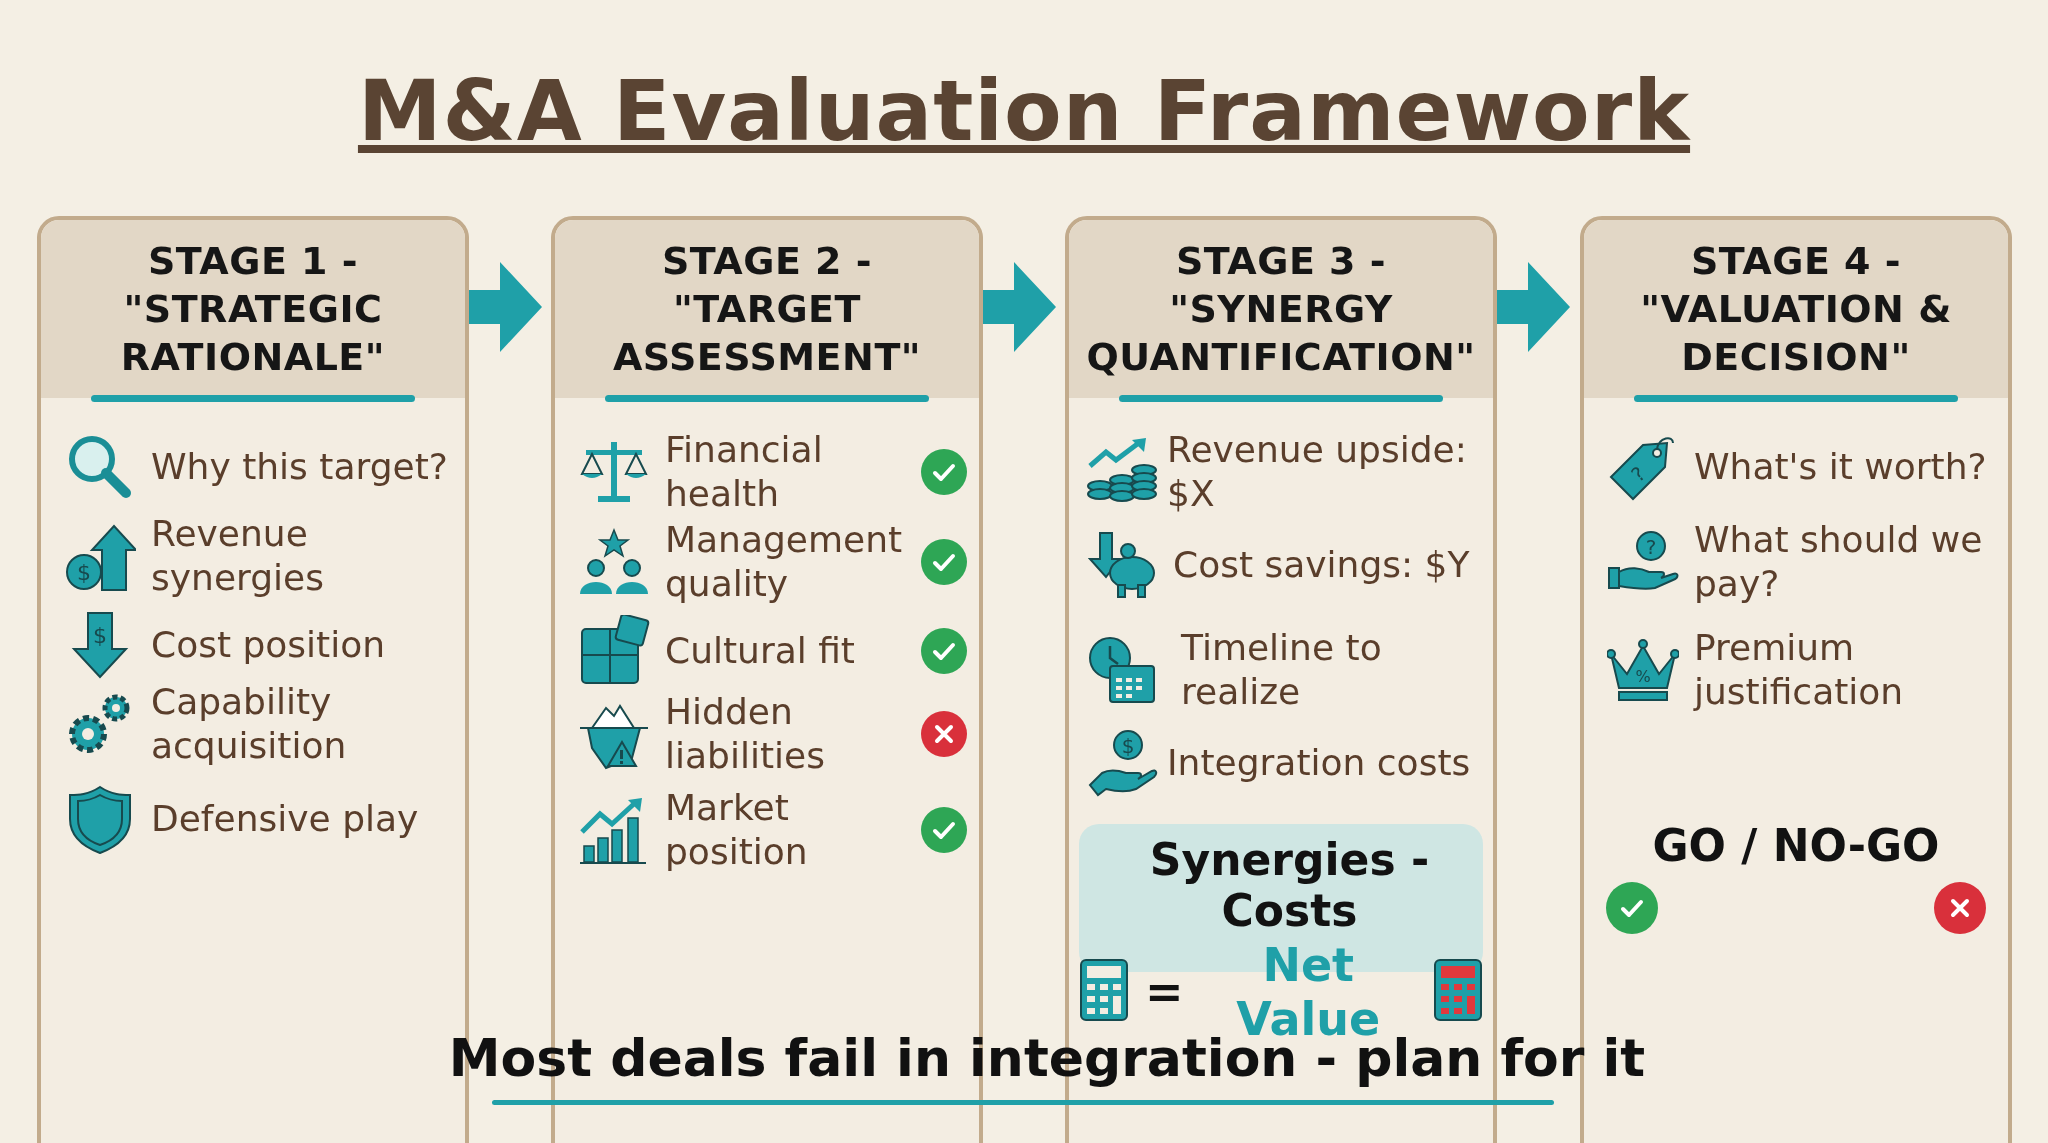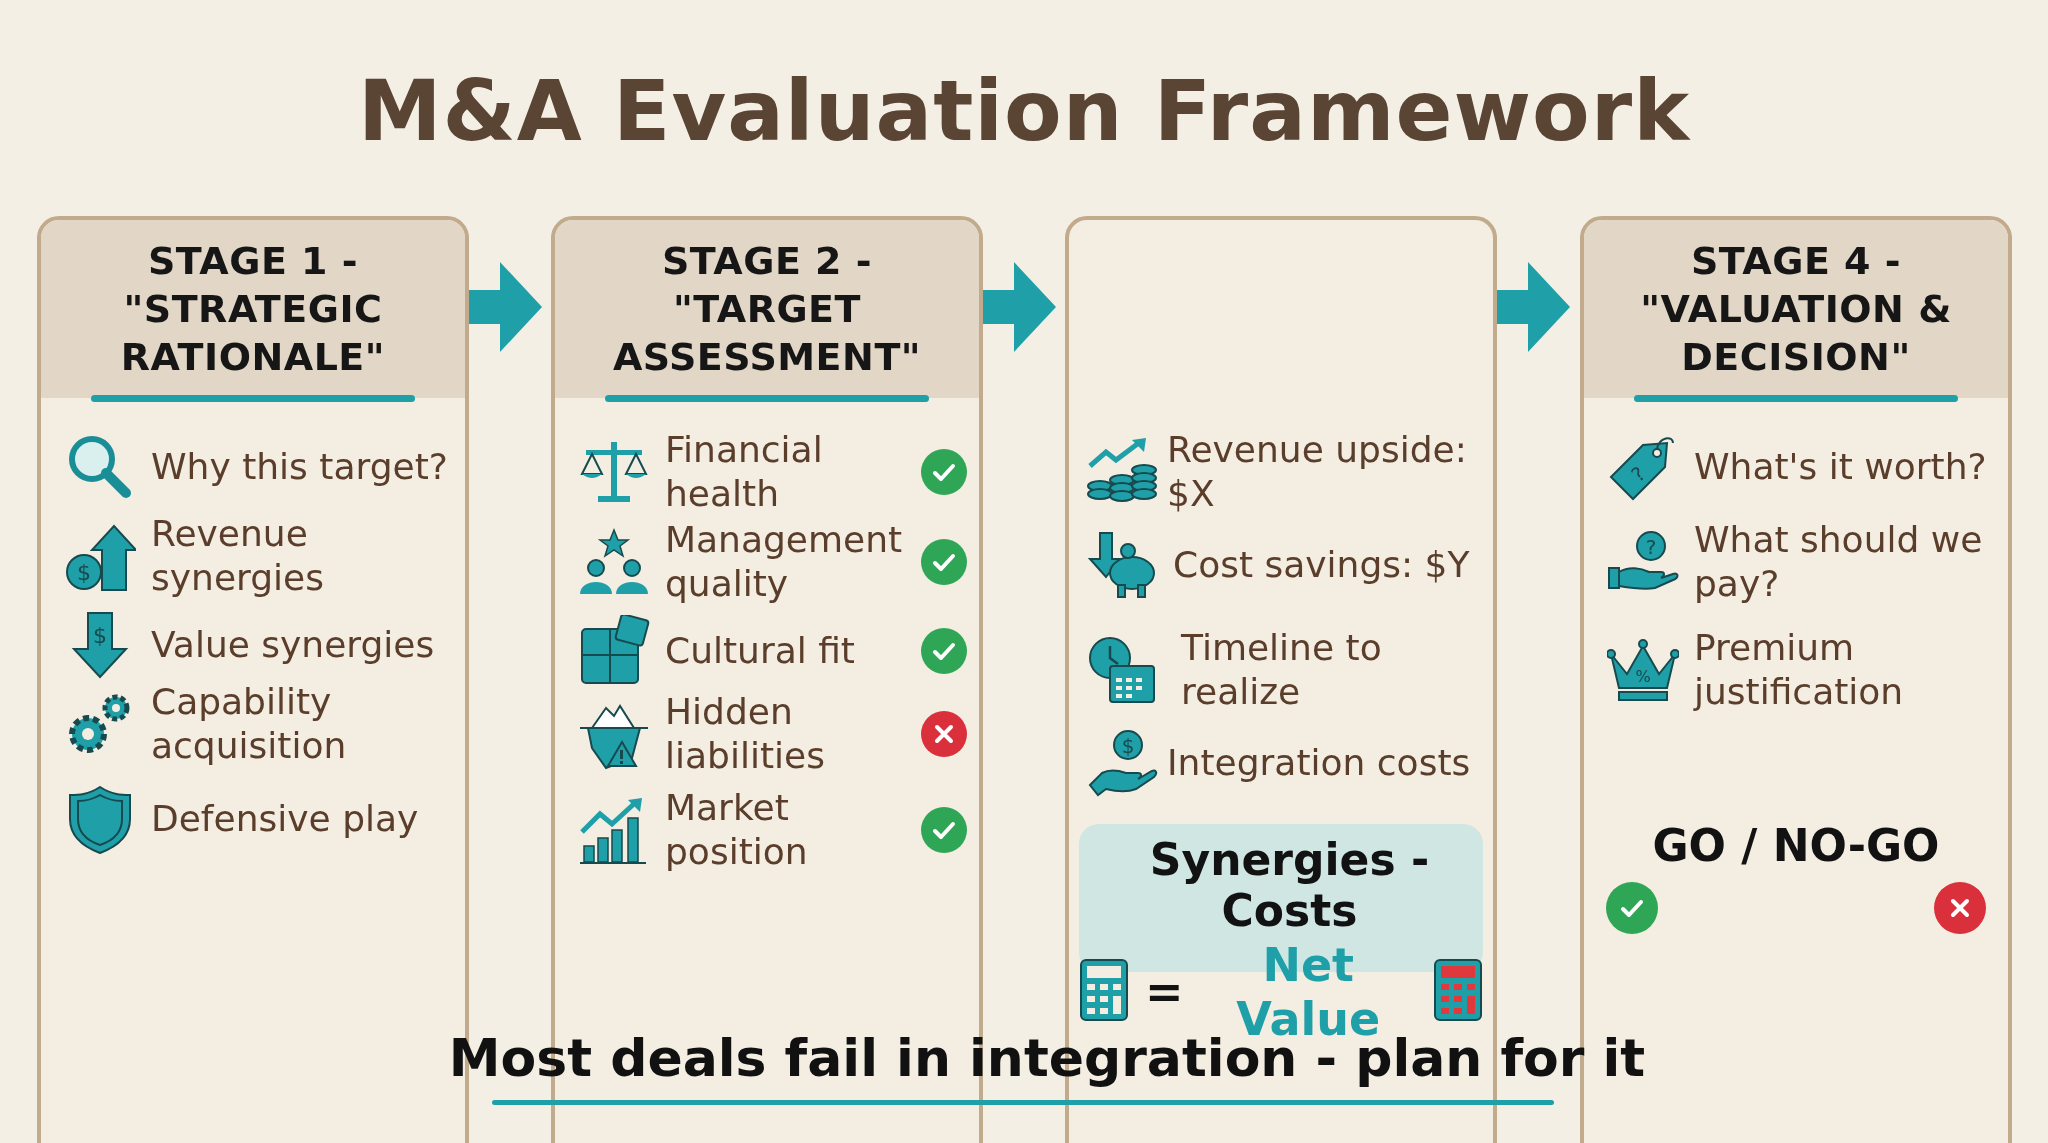--- a/index.html
+++ b/index.html
@@ -6,21 +6,21 @@
   html, body { width: 2048px; height: 1143px; overflow: hidden; }
   body {
     background: #f4efe4;
     font-family: "DejaVu Sans", sans-serif;
     position: relative;
     color: #5a3e2b;
   }
   .title {
     position: absolute; left: 0; top: 62px; width: 2048px;
     text-align: center; font-size: 84px; font-weight: bold;
-    color: #5a4433; letter-spacing: 1px;
+    color: #5a4433; letter-spacing: 1px; text-decoration: underline;
   }
   .panel {
     position: absolute; top: 216px; width: 432px; height: 986px;
     border: 4px solid #c2ab8c; border-radius: 22px;
     background: #f3ede2; overflow: hidden;
     box-shadow: 0 3px 0 #cbb89d;
   }
   .panel-head {
     height: 178px; background: #e2d7c6;
     display: flex; align-items: center; justify-content: center;
@@ -120,21 +120,21 @@
       <span class="lbl">Revenue
 synergies</span>
     </div>
     <div class="item" style="top:188px">
       <span class="ic">
         <svg viewBox="0 0 72 72">
             <path d="M24 4 H48 V40 H62 L36 68 L10 40 H24 Z" fill="#1fa0a8" stroke="#174a4e" stroke-width="2"></path>
             <text x="36" y="34" font-size="22" text-anchor="middle" fill="#174a4e" font-family="DejaVu Sans, sans-serif">$</text>
           </svg>
       </span>
-      <span class="lbl">Value synergies</span>
+      <span class="lbl">Cost position</span>
     </div>
     <div class="item" style="top:262px">
       <span class="ic">
         <svg viewBox="0 0 72 72">
             <circle cx="24" cy="46" r="16" fill="#1fa0a8" stroke="#174a4e" stroke-width="6" stroke-dasharray="6 4"></circle>
             <circle cx="24" cy="46" r="6" fill="#f3ede2"></circle>
             <circle cx="52" cy="20" r="11" fill="#1fa0a8" stroke="#174a4e" stroke-width="5" stroke-dasharray="5 3"></circle>
             <circle cx="52" cy="20" r="4" fill="#f3ede2"></circle>
           </svg>
       </span>
@@ -248,20 +248,26 @@
       <span class="badge ok">
           <svg viewBox="0 0 28 28">
             <path d="M5 15 L11 21 L23 8" stroke="#fff" stroke-width="4" fill="none" stroke-linecap="round" stroke-linejoin="round"></path>
           </svg>
         </span>
     </div>
   </div>
 </div>
 
 <div class="panel" style="left:1065px">
+  <div class="panel-head">
+    <div class="h">STAGE 3 -
+"SYNERGY
+QUANTIFICATION"</div>
+    <div class="head-underline"></div>
+  </div>
   <div class="items">
     <div class="item" style="top:10px; left:14px">
       <span class="ic">
         <svg viewBox="0 0 72 72">
             <path d="M4 30 L20 16 L30 24 L54 6" stroke="#1fa0a8" stroke-width="5" fill="none"></path>
             <path d="M46 4 L60 2 L58 16 Z" fill="#1fa0a8"></path>
             <ellipse cx="14" cy="50" rx="12" ry="5" fill="#1fa0a8" stroke="#174a4e" stroke-width="2"></ellipse>
             <ellipse cx="14" cy="58" rx="12" ry="5" fill="#1fa0a8" stroke="#174a4e" stroke-width="2"></ellipse>
             <ellipse cx="36" cy="44" rx="12" ry="5" fill="#1fa0a8" stroke="#174a4e" stroke-width="2"></ellipse>
             <ellipse cx="36" cy="52" rx="12" ry="5" fill="#1fa0a8" stroke="#174a4e" stroke-width="2"></ellipse>

